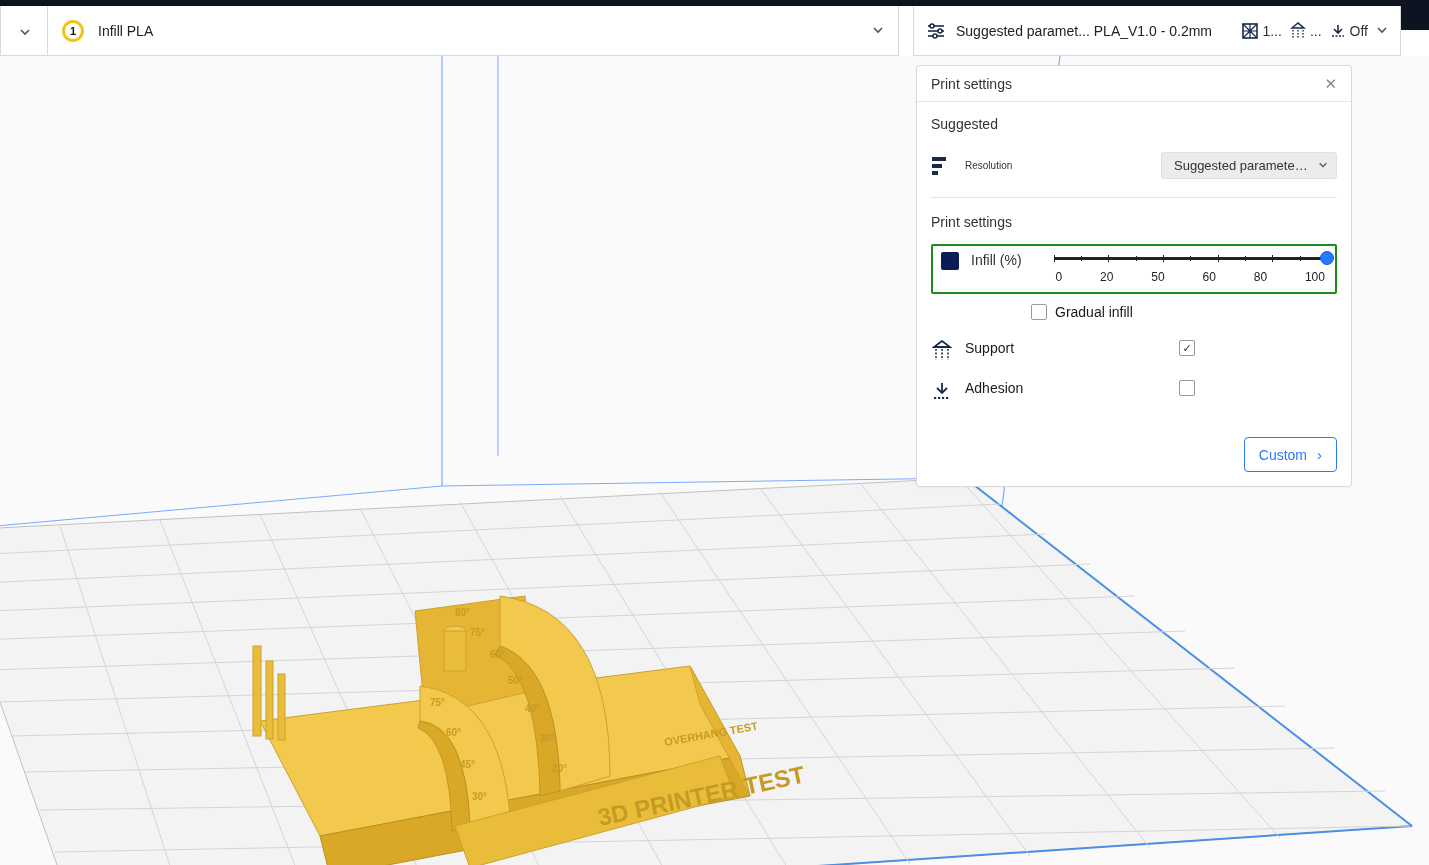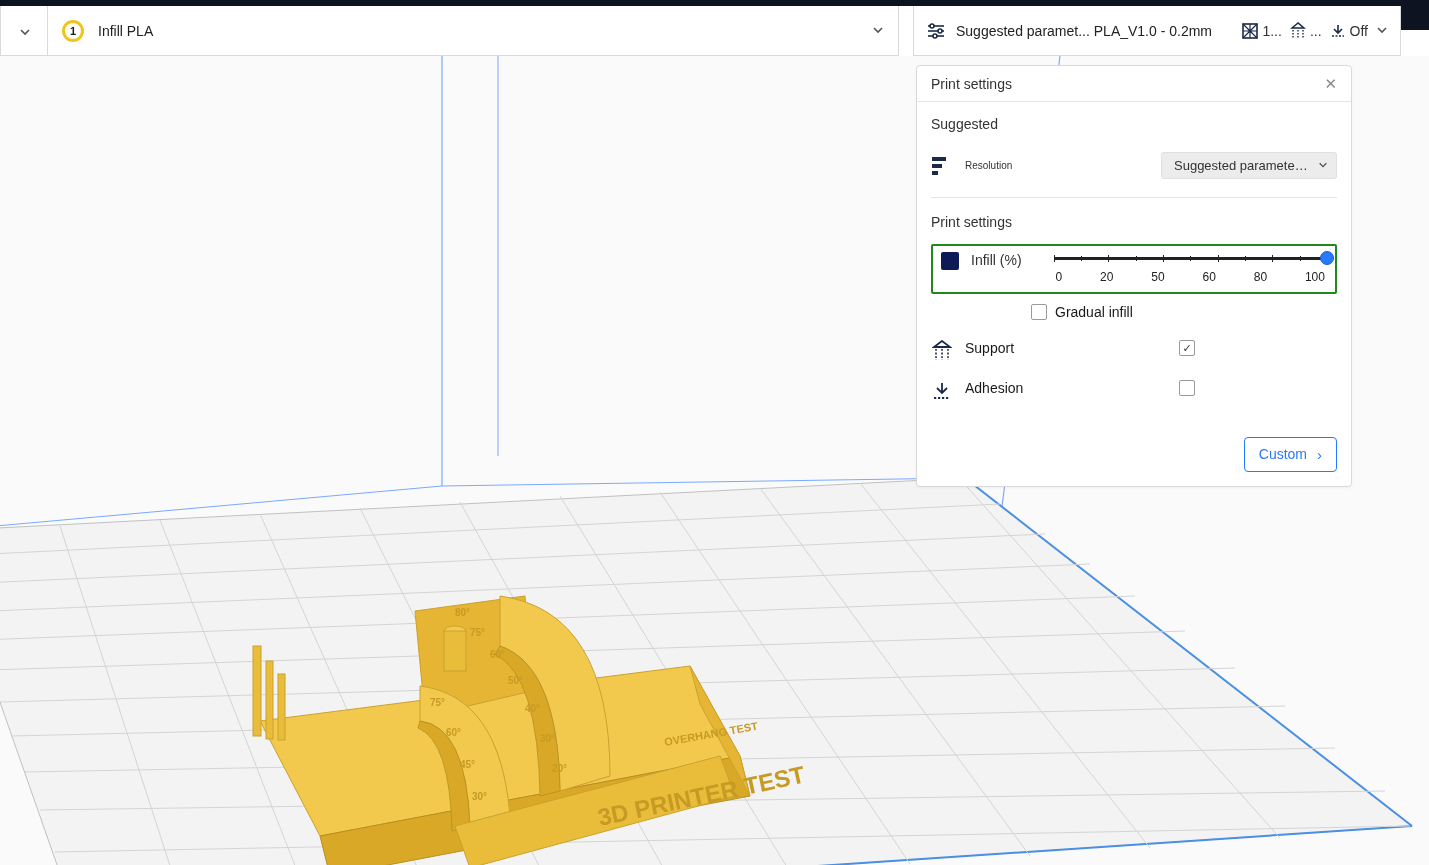--- a/index.html
+++ b/index.html
@@ -94,21 +94,21 @@
   .checkbox.checked::after{
     content:"✓"; font-size:11px; color:#333; line-height:1;
   }
   .setting-row { display:flex; align-items:flex-start; gap:12px; padding:14px 0;}
   .setting-row .icon { width:22px; height:22px; display:flex; align-items:center; justify-content:center;}
   .setting-row .cb-holder { margin-left:auto; margin-right:142px;}
 
   
   .panel-footer { padding:12px 14px 14px 14px; display:flex; justify-content:flex-end; border-top:1px solid #fff;}
   .custom-btn {
-    display:flex; gap:10px;
+    display:flex; align-items:center; gap:10px;
     border:1px solid #2979ff; color:#2979ff; background:#fff; padding:8px 14px; border-radius:4px; font-size:14px;
   }
   .custom-btn .arrow { font-size:15px; }
 
   
   .pc-icons { display:flex; align-items:center; gap:8px; margin-left:auto; font-size:14px; color:#333;}
   .pc-icons .mini { display:flex; align-items:center; gap:4px;}
   .pc-icons .txt { font-size:14px;}
 
   

